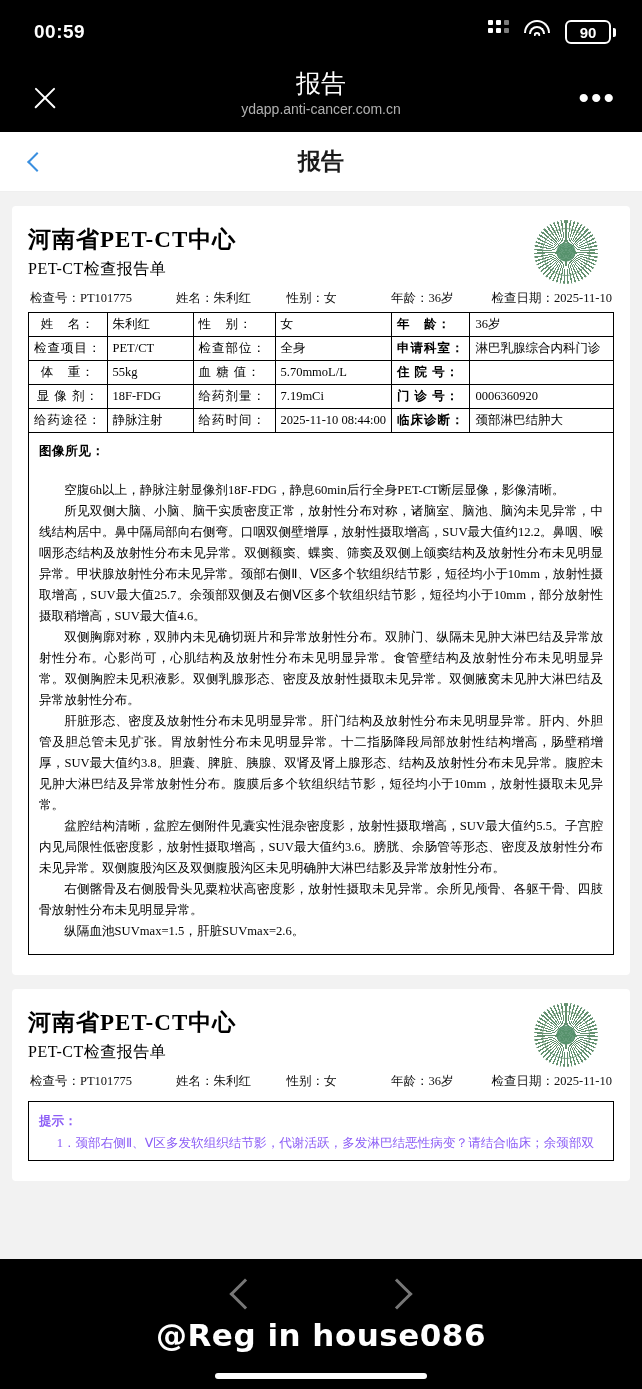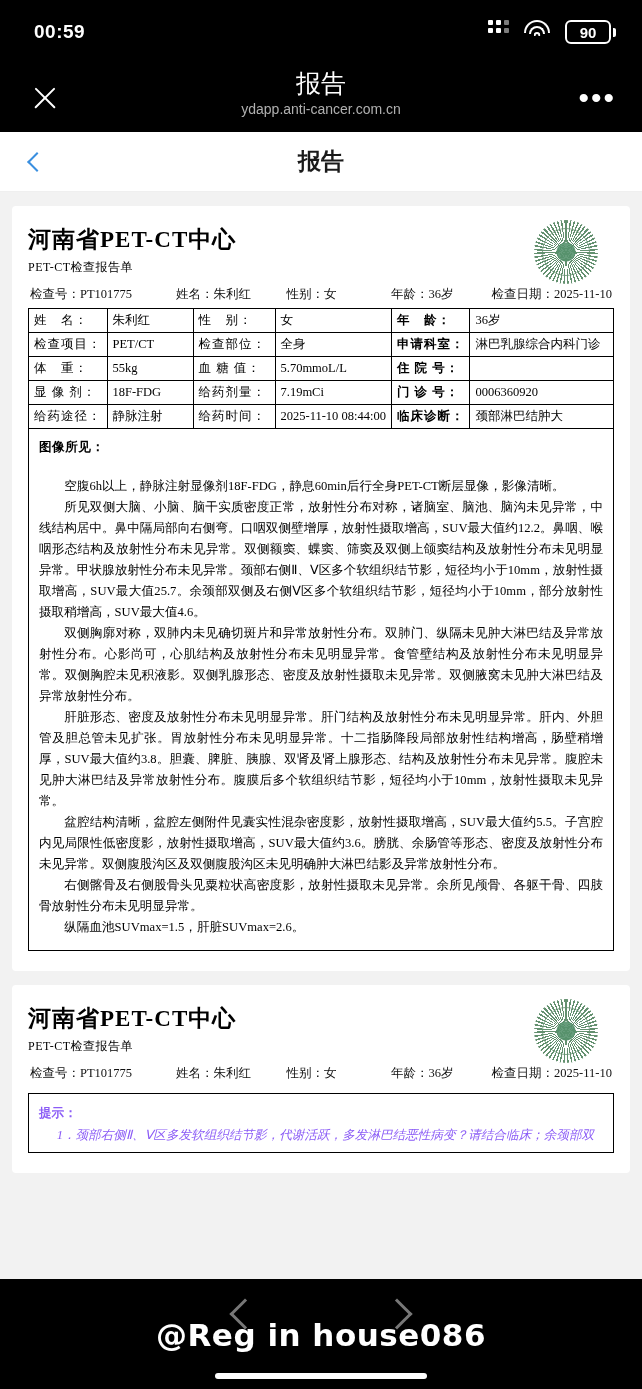--- a/index.html
+++ b/index.html
@@ -100,21 +100,21 @@
     margin-bottom: 14px;
   }
 
   .rpt-head { position: relative; text-align: left; padding-bottom: 4px; }
   .rpt-title {
     font-family: "Liberation Serif", serif;
     font-size: 23px; font-weight: 700; color: #000; letter-spacing: 1px;
   }
   .rpt-sub {
     font-family: "Liberation Serif", serif;
-    font-size: 12px; color: #000; margin-top: 4px; letter-spacing: 0.5px;
+    font-size: 16px; color: #000; margin-top: 4px; letter-spacing: 0.5px;
   }
   .stamp {
     position: absolute; right: 16px; top: -4px;
     width: 64px; height: 64px; border-radius: 50%;
     background:
       radial-gradient(circle at 50% 50%, rgba(30,110,60,0.9) 0 9px, rgba(255,255,255,0) 10px),
       repeating-conic-gradient(from 0deg, #2f6b3f 0deg 3deg, rgba(255,255,255,0) 3deg 7deg);
     opacity: 0.75;
     filter: blur(0.2px);
   }
@@ -136,21 +136,21 @@
   .meta-row .m5 { flex: 1; }
 
   table.info {
     width: 100%; border-collapse: collapse;
     font-family: "Liberation Serif", serif;
     font-size: 12.5px; color: #000;
   }
   table.info td {
     border: 1px solid #000; padding: 3px 5px; line-height: 17px; white-space: nowrap;
   }
-  table.info td.lbl { width: 78px; letter-spacing: 1px; }
+  table.info td.lbl { width: 78px; letter-spacing: 1px; text-align: center; }
   table.info td.lbl2 { width: 82px; letter-spacing: 1px; }
   table.info td.lbl3 { width: 72px; letter-spacing: 1px; font-weight: bold; }
   table.info td.val { width: 86px; }
   table.info td.val2 { width: 108px; }
   table.info td.valwide { }
 
   .findings {
     border: 1px solid #000; border-top: none;
     padding: 8px 10px 12px 10px;
     font-family: "Liberation Serif", serif;
@@ -159,26 +159,26 @@
   }
   .findings .hd { font-weight: 700; margin-bottom: 18px; letter-spacing: 0.5px; }
   .findings p { text-indent: 2em; margin: 0; }
 
   .card2 .tips {
     border: 1px solid #000; padding: 8px 10px 6px 10px; margin-top: 6px;
     font-family: "Liberation Serif", serif; font-size: 12.6px; line-height: 22px;
     color: #8b5cf6;
   }
   .card2 .tips .hd { font-weight: 700; }
-  .card2 .tips .item { text-indent: 1.4em; font-style: italic; }
+  .card2 .tips .item { text-indent: 1.4em; }
 
   
   .bottombar {
     position: absolute; left: 0; right: 0; bottom: 0;
-    height: 110px; background: #000;
+    height: 130px; background: #000;
     display: flex; align-items: flex-start; justify-content: center;
     gap: 130px; padding-top: 24px;
   }
   .arrow { width: 22px; height: 22px; border-top: 3px solid #777; border-right: 3px solid #777; }
   .arrow.left { transform: rotate(-135deg); }
   .arrow.right { transform: rotate(45deg); }
   .watermark {
     position: absolute; left: 0; right: 0; bottom: 36px; text-align: center;
     color: #ffffff; font-size: 31px; font-weight: 600; letter-spacing: 0.5px;
     font-family: "DejaVu Sans", sans-serif;

